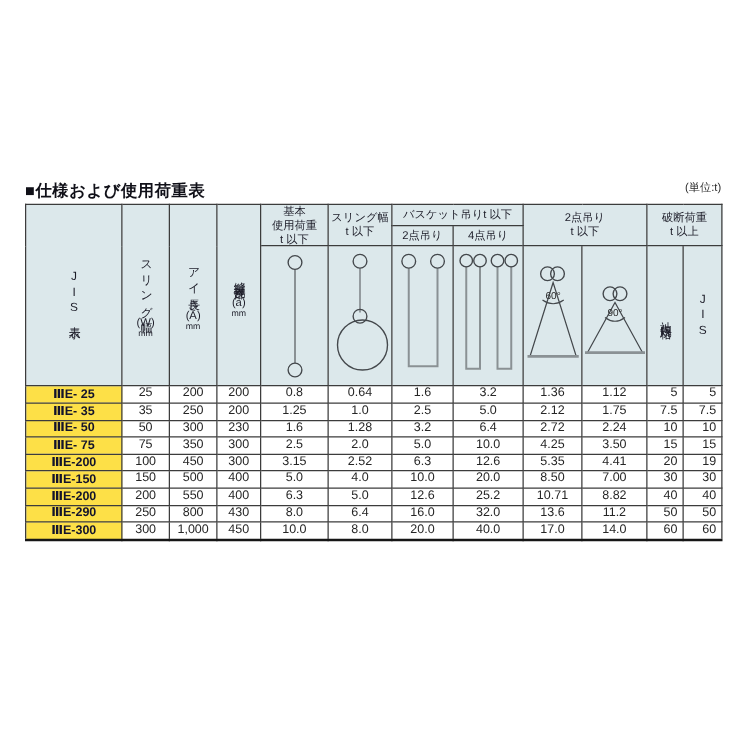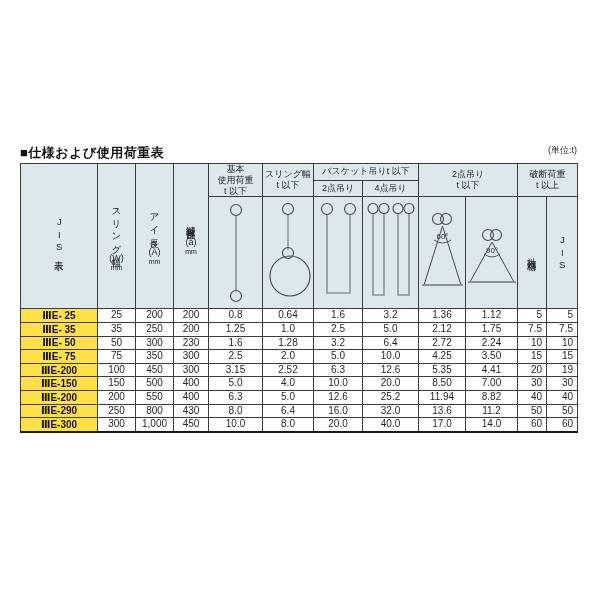--- a/index.html
+++ b/index.html
@@ -263,21 +263,21 @@
   </tr>
         <tr>
     <th class="rowlabel">ⅢE-200</th>
     <td>200</td>
     <td>550</td>
     <td>400</td>
     <td>6.3</td>
     <td>5.0</td>
     <td>12.6</td>
     <td>25.2</td>
-    <td>11.94</td>
+    <td>10.71</td>
     <td>8.82</td>
     <td>40</td>
     <td>40</td>
   </tr>
         <tr>
     <th class="rowlabel">ⅢE-290</th>
     <td>250</td>
     <td>800</td>
     <td>430</td>
     <td>8.0</td>

